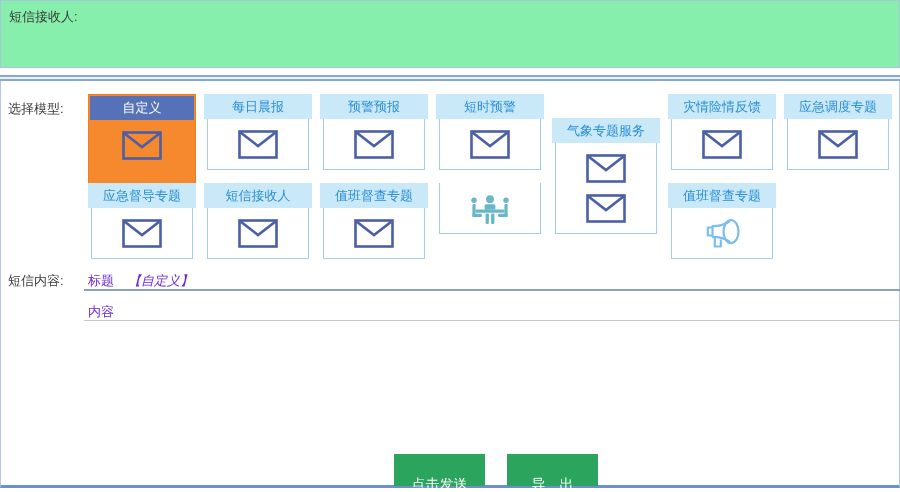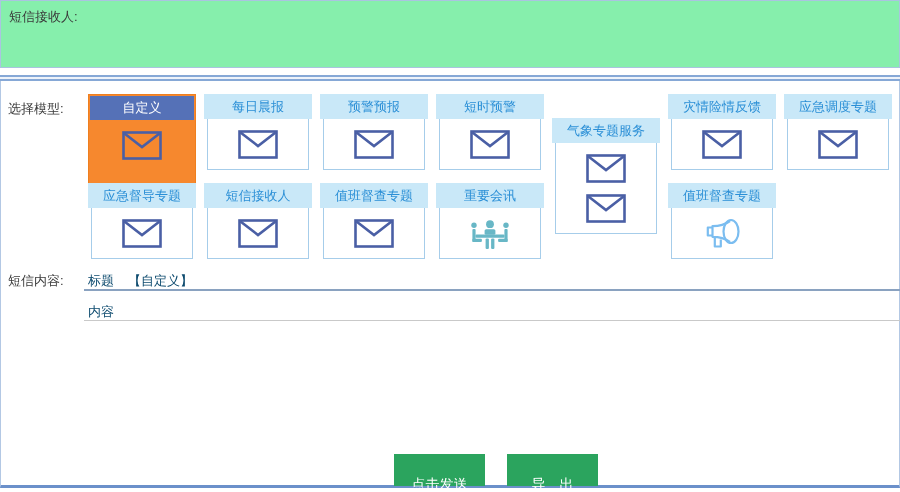--- a/index.html
+++ b/index.html
@@ -68,21 +68,21 @@
   }
   .icon-envelope{color:var(--envelope-blue);}
   .icon-meeting{color:var(--meeting-teal);}
   .icon-megaphone{color:var(--megaphone-blue);}
   .title-line{
     position:absolute;left:84px;top:289px;right:0;height:2px;background:#8aa2c0;
   }
   .body-line{
     position:absolute;left:84px;top:320px;right:0;height:1px;background:#c9c9c9;
   }
-  .text-at{position:absolute;font-size:13px;white-space:nowrap;color:#0c4a6e;}
+  .text-at{position:absolute;font-size:13px;white-space:nowrap;color:#6d28d9;}
   .btn{
     position:absolute;width:91px;height:29px;border:none;cursor:pointer;
     background:var(--accent-green);color:#fff;font-size:14px;text-align:center;
     line-height:29px;font-family:inherit;padding:16px;white-space:pre;
   }
 </style>
 </head>
 <body>
 
 <div class="recipients-box">
@@ -180,21 +180,20 @@
     <div class="card" style="left: 320px; top: 183px;">
       <div class="card-head">值班督查专题</div>
       <div class="card-body">
   <svg class="icon-envelope" width="40" height="29" viewBox="0 0 40 29">
     <rect x="1.5" y="1.5" width="37" height="26" fill="none" stroke="currentColor" stroke-width="2.6"></rect>
     <path d="M2.5,2.5 L20,16 L37.5,2.5" fill="none" stroke="currentColor" stroke-width="2.6"></path>
   </svg>
 </div>
     </div>
     <div class="card" style="left: 436px; top: 183px;">
-      <div class="card-head">重要会讯</div>
       <div class="card-body">
   <svg class="icon-meeting" width="48" height="33" viewBox="0 0 48 33">
     <g fill="currentColor">
       <circle cx="8" cy="8.2" r="2.7"></circle>
       <rect x="6.4" y="12" width="3.2" height="13" rx="1"></rect>
       <rect x="6.4" y="21.8" width="9.5" height="3.2" rx="1"></rect>
       <circle cx="40" cy="8.2" r="2.7"></circle>
       <rect x="38.4" y="12" width="3.2" height="13" rx="1"></rect>
       <rect x="32.1" y="21.8" width="9.5" height="3.2" rx="1"></rect>
       <circle cx="24" cy="7.2" r="3.9"></circle>
@@ -226,21 +225,21 @@
     </g>
   </svg>
 </div>
     </div>
   </div>
 
 <span class="field-label" style="left:8px;top:272px;">短信内容:</span>
 
 <div>
   <span class="text-at" style="left:88px;top:272px;">标题</span>
-  <span class="text-at" style="left:128px;top:272px;">【自定义】</span>
+  <span class="text-at" style="left:128px;top:272px;font-style:italic;">【自定义】</span>
   <div class="title-line"></div>
 </div>
 
 <div>
   <span class="text-at" style="left:88px;top:303px;">内容</span>
   <div class="body-line"></div>
 </div>
 
 <button class="btn" style="left:394px;top:454px;">点击发送</button>
 <button class="btn" style="left:507px;top:454px;">导　出</button>

